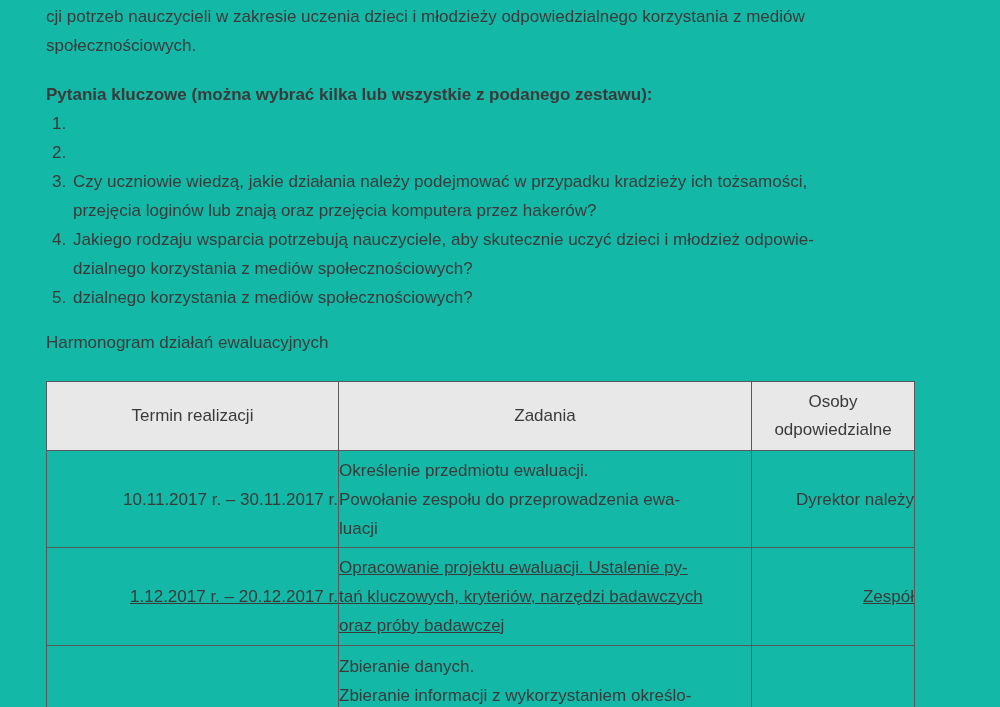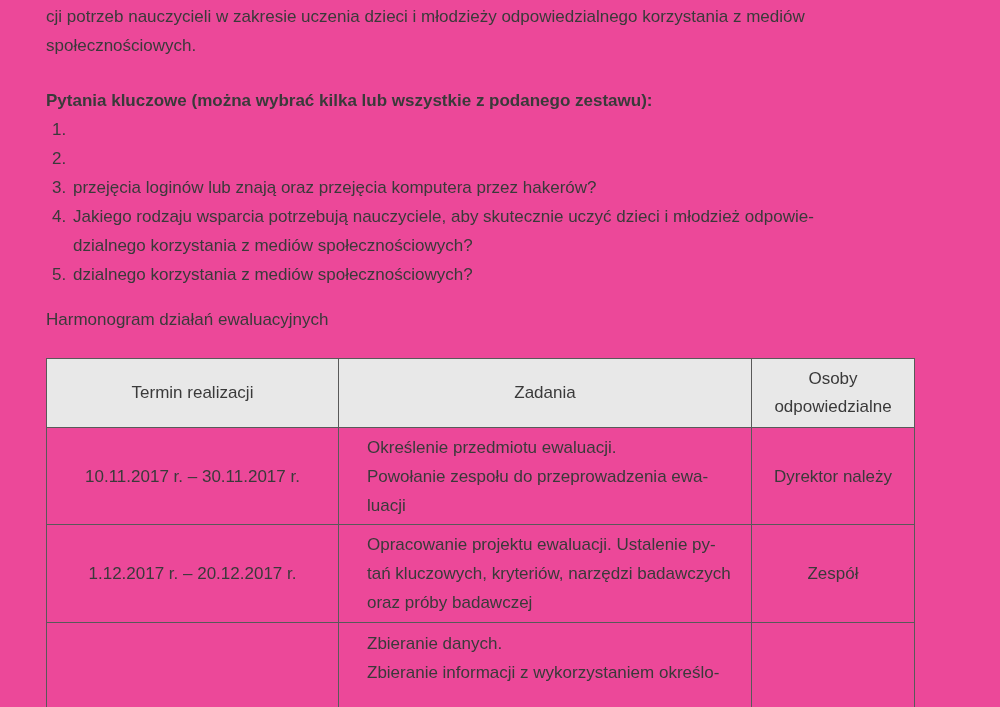--- a/index.html
+++ b/index.html
@@ -13,27 +13,27 @@
   .page {
     box-sizing: border-box;
     width: 1000px;
     height: 707px;
     overflow: hidden;
     padding: 2px 85px 0 46px;
     font-family: "Liberation Sans", sans-serif;
     font-size: 17px;
     line-height: 29px;
     color: #3a3a3a;
-    background: #ec4899;
+    background: #14b8a6;
   }
   .tline { white-space: nowrap; }
   .intro { }
   .heading {
     font-weight: bold;
-    margin-top: 26px;
+    margin-top: 20px;
   }
   .qlist { padding-left: 6px; }
   .q-item { display: flex; }
   .q-num {
     flex: 0 0 21px;
     width: 21px;
   }
   .q-lines { }
   .schedule-heading { margin-top: 16px; }
   table.schedule {
@@ -51,34 +51,34 @@
   table.schedule thead th {
     background: #e8e8e8;
     font-weight: normal;
     height: 68px;
     text-align: center;
     vertical-align: middle;
     line-height: 28px;
     padding: 0 10px;
   }
   td.c-termin, td.c-osoby {
-    text-align: center;
+    text-align: right;
     vertical-align: middle;
     padding: 0 8px;
   }
   td.c-zadania {
     vertical-align: middle;
     padding: 4px 10px;
     line-height: 29px;
   }
   tr.row-1 td { height: 96px; }
-  tr.row-2 td { height: 97px; }
+  tr.row-2 td { height: 97px; text-decoration: underline; }
   tr.row-3 td { height: 115px; vertical-align: top; }
   tr.row-3 td.c-zadania { padding-top: 6px; }
-  .z-line { white-space: nowrap; margin-left: 28px; }
+  .z-line { white-space: nowrap; }
 </style>
 </head>
 <body>
 
 <div class="page">
 
   <div class="intro">
     <div class="tline">cji potrzeb nauczycieli w zakresie uczenia dzieci i młodzieży odpowiedzialnego korzystania z mediów</div>
     <div class="tline">społecznościowych.</div>
   </div>
@@ -91,20 +91,21 @@
       <span class="q-num">1.</span>
     </div>
 
     <div class="q-item">
       <span class="q-num">2.</span>
     </div>
 
     <div class="q-item">
       <span class="q-num">3.</span>
       <div class="q-lines">
+        <div class="tline">Czy uczniowie wiedzą, jakie działania należy podejmować w przypadku kradzieży ich tożsamości,</div>
         <div class="tline">przejęcia loginów lub znają oraz przejęcia komputera przez hakerów?</div>
       </div>
     </div>
 
     <div class="q-item">
       <span class="q-num">4.</span>
       <div class="q-lines">
         <div class="tline">Jakiego rodzaju wsparcia potrzebują nauczyciele, aby skutecznie uczyć dzieci i młodzież odpowie-</div>
         <div class="tline">dzialnego korzystania z mediów społecznościowych?</div>
       </div>

